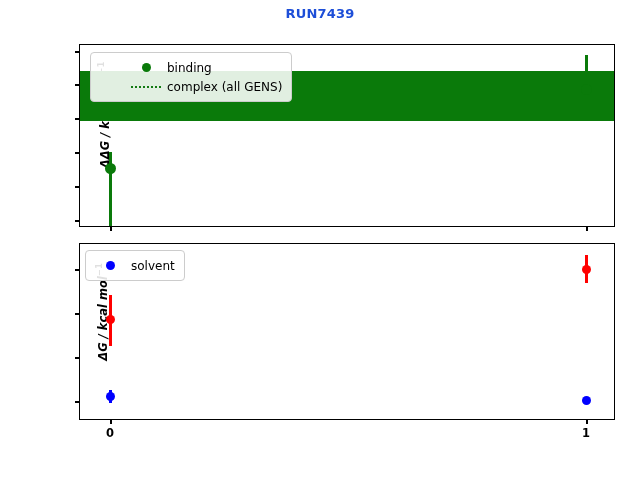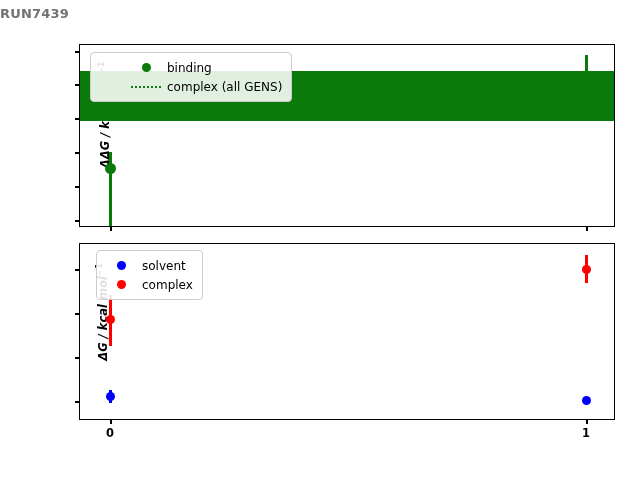--- a/index.html
+++ b/index.html
@@ -7,21 +7,21 @@
   body{
     width:640px;height:480px;background:#ffffff;
     font-family:"DejaVu Sans","Liberation Sans",sans-serif;
     overflow:hidden;position:relative;
   }
   #figure{position:absolute;left:0;top:0;width:640px;height:480px;}
 
   
   #fig-title{
     position:absolute;left:0;top:6px;width:640px;
-    text-align:left;font-size:13px;font-weight:bold;color:#737373;
+    text-align:center;font-size:13px;font-weight:bold;color:#1d4ed8;
     letter-spacing:.2px;
   }
 
   
   .axes{position:absolute;box-sizing:border-box;border:1.6px solid #000;background:#fff;}
   #axes-top{left:79px;top:44px;width:536px;height:183px;}
   #axes-bottom{left:79px;top:243px;width:536px;height:177px;}
 
   .plotarea{position:absolute;left:0;top:0;width:100%;height:100%;overflow:hidden;}
 
@@ -57,21 +57,21 @@
   .meanline{position:absolute;left:0;width:100%;height:2px;}
 
   
   .legend{
     position:absolute;box-sizing:border-box;
     background:rgba(255,255,255,0.88);
     border:1px solid #cccccc;border-radius:4px;
     padding:5px 9px 5px 7px;
   }
   #legend-top{left:10px;top:7px;padding-left:38px;}
-  #legend-bottom{left:16px;top:6px;}
+  #legend-bottom{left:5px;top:6px;}
   .legrow{display:flex;align-items:center;height:19px;}
   .legmark{width:34px;display:flex;align-items:center;justify-content:center;}
   .legdot{width:9px;height:9px;border-radius:50%;}
   .legdash{width:30px;height:0;border-top:2px dotted #137a13;}
   .legtext{font-size:12px;color:#000;padding-left:4px;white-space:nowrap;}
 </style>
 </head>
 <body>
 
 <div id="figure">
@@ -157,22 +157,16 @@
     <div class="xtick" style="left:506px;"></div>
     <div class="xticklabel" style="left:506px;">1</div>
 
     <div class="legend" id="legend-bottom">
       <div class="legrow">
         <span class="legmark">
             <span class="legdot" style="background:#0000ff;"></span>
           </span>
         <span class="legtext">solvent</span>
       </div>
-      <div class="legrow">
-        <span class="legmark">
-            <span class="legdot" style="background:#ff0000;"></span>
-          </span>
-        <span class="legtext">complex</span>
-      </div>
     </div>
   </div>
 
 </div>
 
 </body></html>

